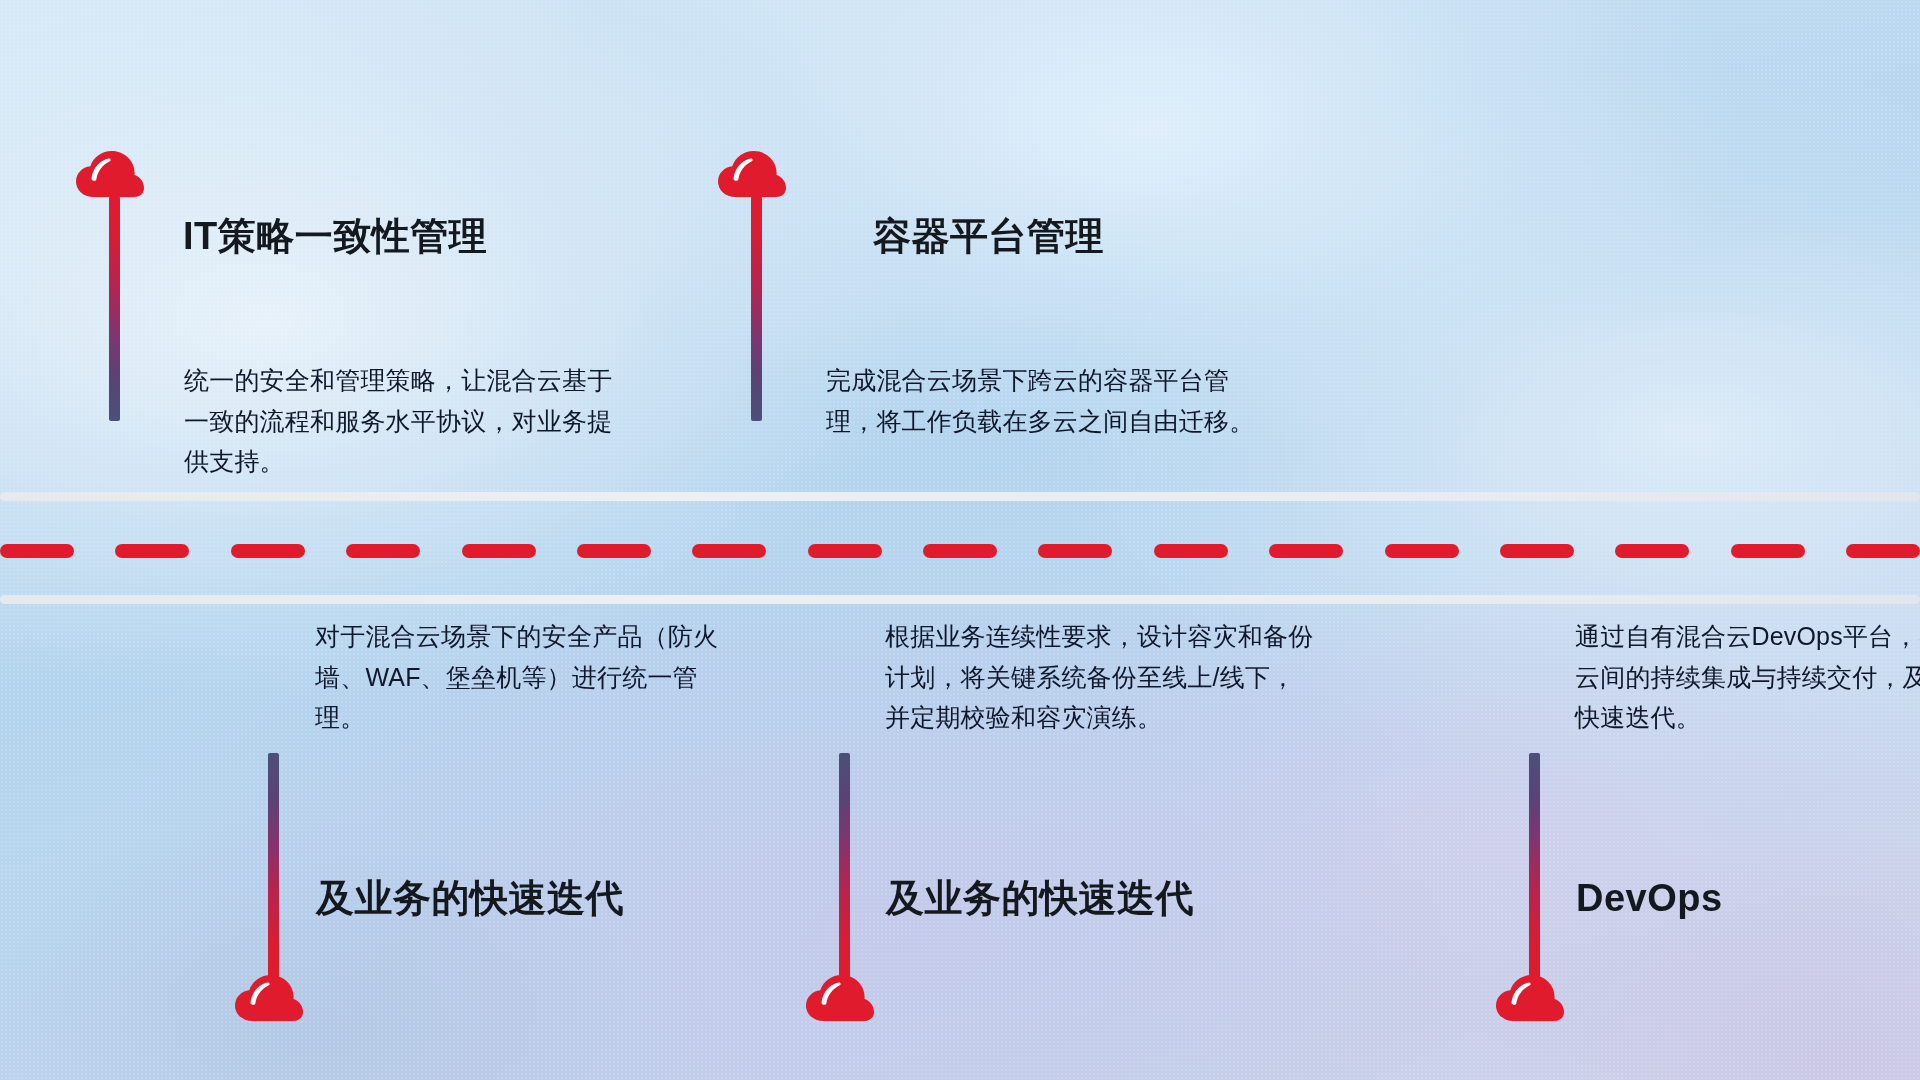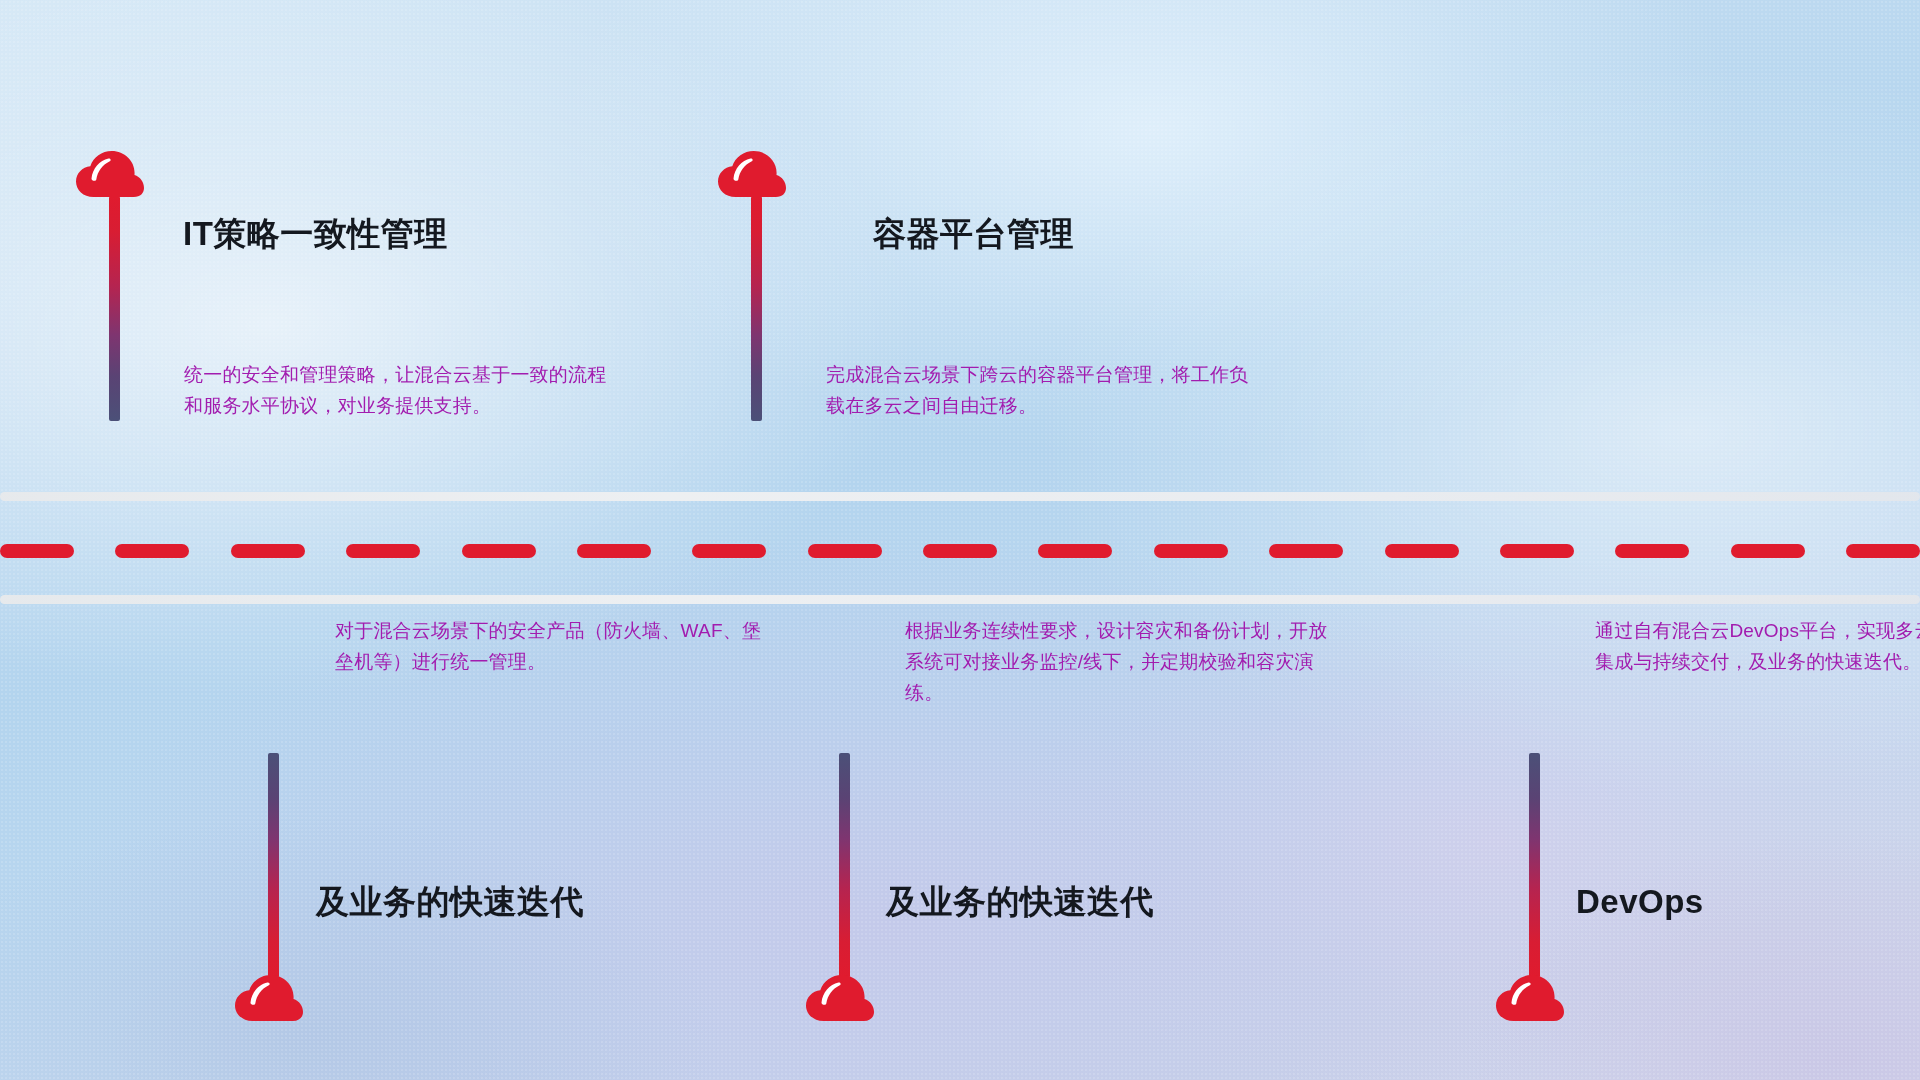--- a/index.html
+++ b/index.html
@@ -188,38 +188,38 @@
         #5a4374 80%,
         #4b5078 100%);
   }
   .marker-top .cloud-icon { margin-left: -30px; }
   .marker-top .stem { margin-top: -4px; }
   .marker-bot .cloud-icon { margin-left: -30px; margin-top: -4px; }
 
   
   .heading {
     position: absolute;
-    font-size: 33px;
+    font-size: 38px;
     font-weight: 700;
     color: #14181f;
     letter-spacing: 0.5px;
     white-space: nowrap;
     line-height: 1.1;
   }
   .body-text {
     position: absolute;
-    font-size: 19px;
+    font-size: 25px;
     line-height: 1.62;
-    color: #a21caf;
+    color: #0f172a;
     width: 430px;
     letter-spacing: 0.2px;
   }
   .heading-top { top: 216px; }
   .body-top    { top: 360px; }
-  .body-bot    { top: 12px; margin-left: 20px; }
+  .body-bot    { top: 12px; }
   .heading-bot { bottom: 160px; }
 </style>
 </head>
 <body>
 
 <div id="infographic">
 
   <div class="bg-layer bg-base"></div>
   <div class="bg-layer bg-glow-a"></div>
   <div class="bg-layer bg-glow-b"></div>
@@ -297,21 +297,21 @@
     </div>
 
     <div class="col col-2">
       <div class="marker marker-bot" style="left:135px;">
         <div class="stem stem-up" style="margin-left:4px;"></div>
         <svg class="cloud-icon" viewBox="0 0 70 50">
           <path d="M18.5 47 C8.3 47 1 39.9 1 31.4 C1 23.6 7.3 17.1 15.3 16.3 C18.2 7.3 26.8 1 36.8 1 C49.4 1 59.6 10.8 59.6 22.9 C59.6 23.6 59.5 24.3 59.5 25 C65.2 26.9 69 32 69 38 C69 43 65.4 47 58.8 47 Z" fill="#E01B2E"></path>
           <path d="M16.5 28.5 C17.5 18.5 24.5 10.5 33.5 8.5 C35.5 8.1 36.5 10.3 34.8 11.3 C27.8 14.6 22.5 21.2 21.3 29.6 C21.0 31.6 16.3 31.0 16.5 28.5 Z" fill="#FFFFFF"></path>
         </svg>
       </div>
-      <div class="body-text body-bot" style="left:185px;">根据业务连续性要求，设计容灾和备份计划，开放系统可对接业务监控/线下，并定期校验和容灾演练。</div>
+      <div class="body-text body-bot" style="left:185px;">根据业务连续性要求，设计容灾和备份计划，将关键系统备份至线上/线下，并定期校验和容灾演练。</div>
       <div class="heading heading-bot" style="left:186px;">及业务的快速迭代</div>
     </div>
 
     <div class="col col-3">
       <div class="marker marker-bot" style="left:125px;">
         <div class="stem stem-up" style="margin-left:4px;"></div>
         <svg class="cloud-icon" viewBox="0 0 70 50">
           <path d="M18.5 47 C8.3 47 1 39.9 1 31.4 C1 23.6 7.3 17.1 15.3 16.3 C18.2 7.3 26.8 1 36.8 1 C49.4 1 59.6 10.8 59.6 22.9 C59.6 23.6 59.5 24.3 59.5 25 C65.2 26.9 69 32 69 38 C69 43 65.4 47 58.8 47 Z" fill="#E01B2E"></path>
           <path d="M16.5 28.5 C17.5 18.5 24.5 10.5 33.5 8.5 C35.5 8.1 36.5 10.3 34.8 11.3 C27.8 14.6 22.5 21.2 21.3 29.6 C21.0 31.6 16.3 31.0 16.5 28.5 Z" fill="#FFFFFF"></path>
         </svg>

